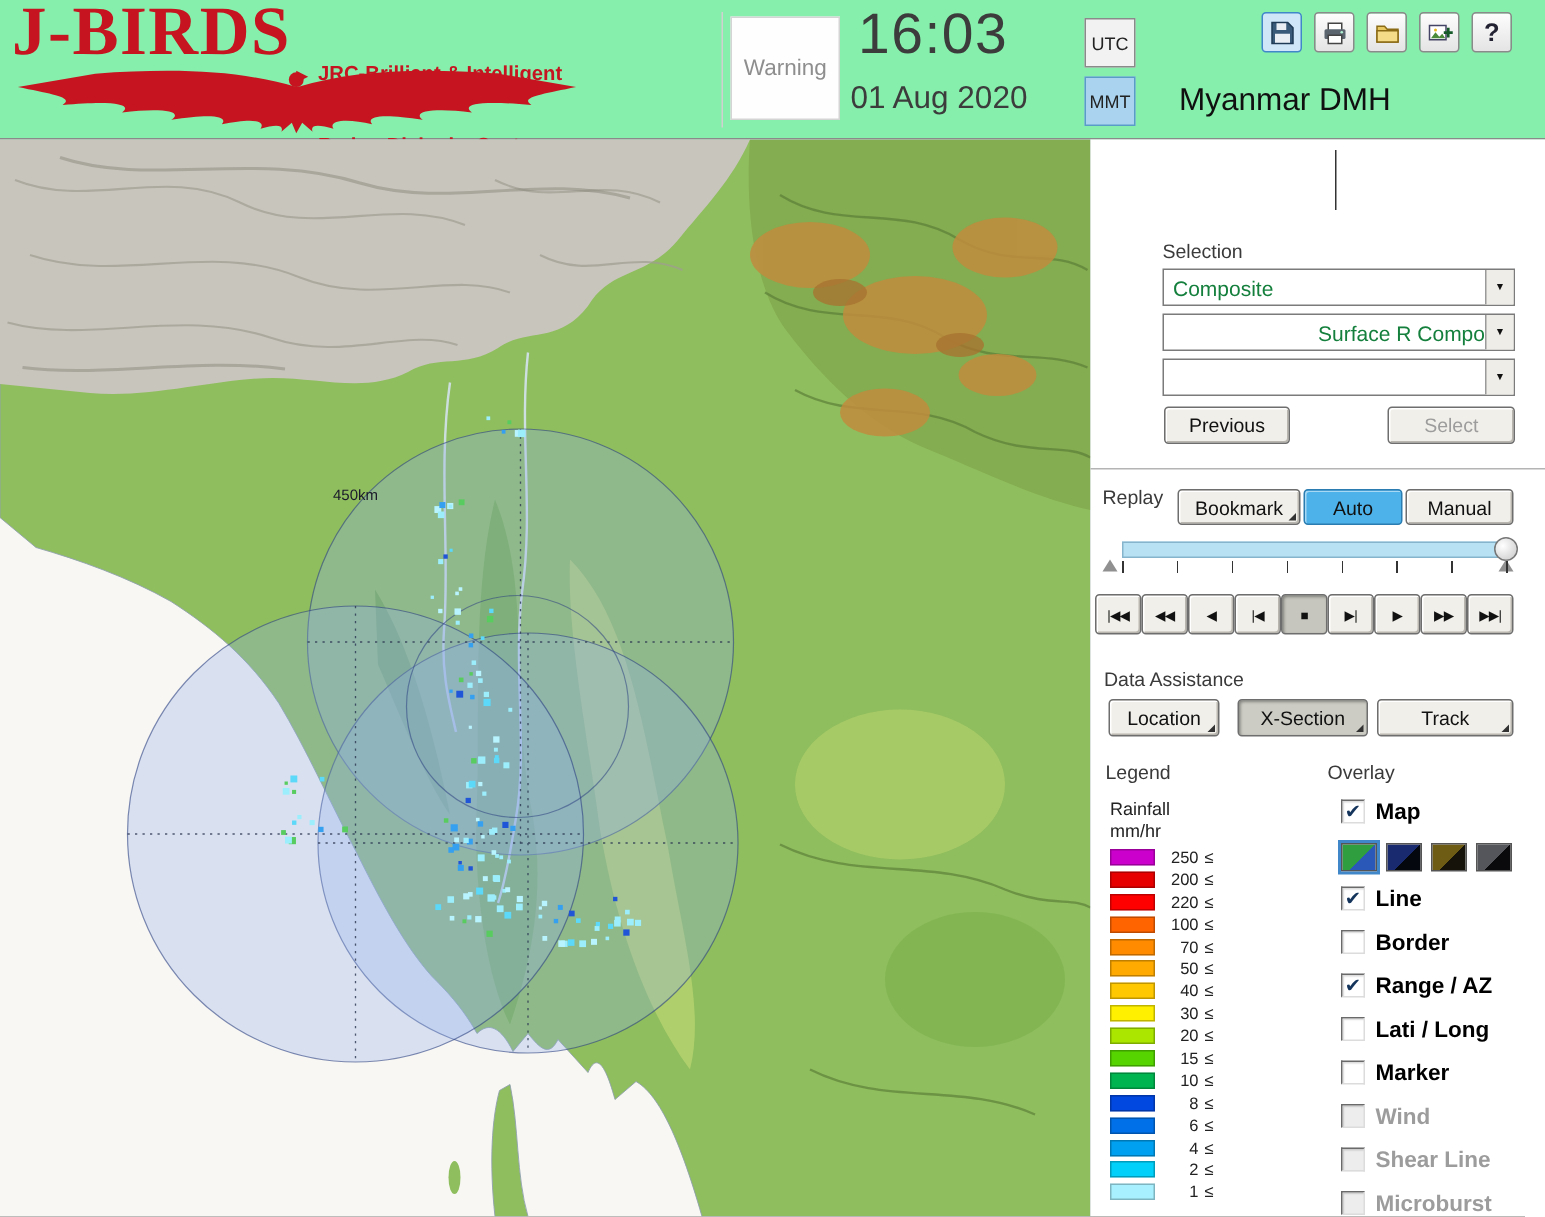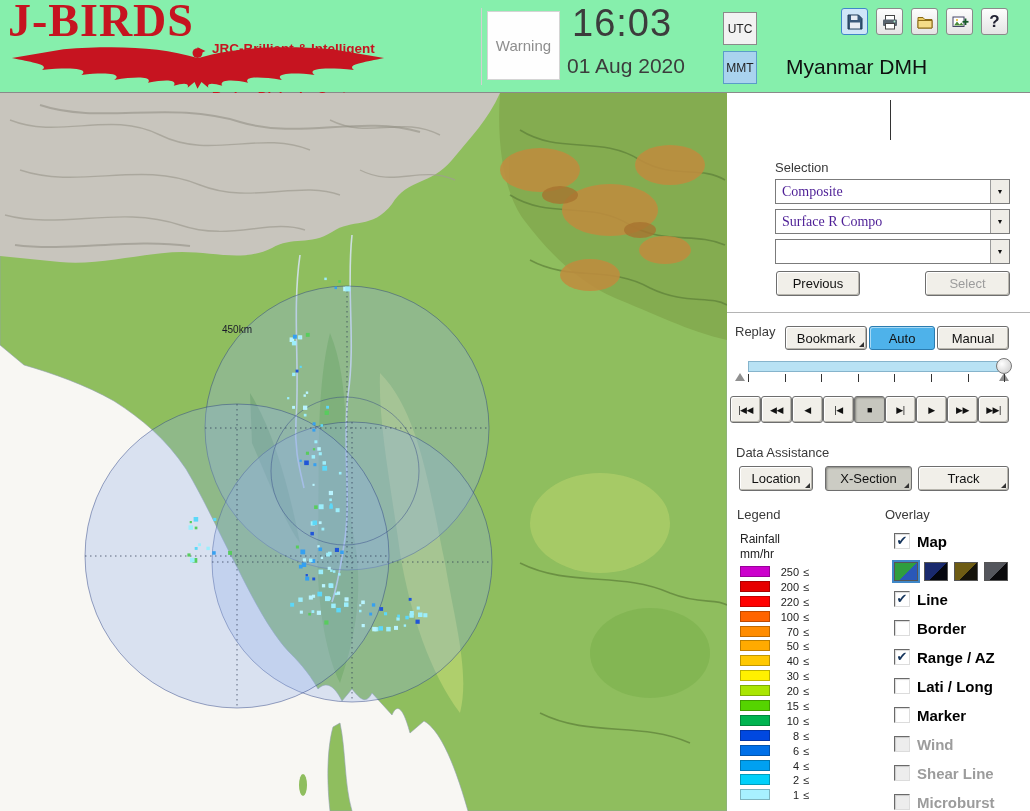--- a/index.html
+++ b/index.html
@@ -32,21 +32,21 @@
            display:flex;align-items:center;justify-content:center;padding:0;}
   .scroll-track{position:absolute;left:733px;top:126px;width:16px;height:140px;background:#dfdfdf;border:1px solid #999;box-sizing:border-box;}
   .scroll-thumb{margin:1px;height:26px;background:#f6f6f6;border:1px solid #888;box-sizing:border-box;}
 
   
   .panel{position:absolute;left:727px;top:93px;width:303px;height:718px;background:#fff;}
   .caret{position:absolute;left:163px;top:7px;width:1px;height:40px;background:#333;}
   .sec-label{position:absolute;font-size:13px;color:#3a3a3a;}
   .combo{position:absolute;left:48px;width:235px;height:25px;background:#fff;border:1px solid #7b7b7b;
          box-sizing:border-box;display:flex;align-items:center;}
-  .combo .txt{flex:1;padding-left:6px;font-size:14px;color:#4c1d95;font-family:Liberation Serif, serif;}
+  .combo .txt{flex:1;padding-left:6px;font-size:14px;color:#15803d;}
   .combo .arrow{width:18px;height:100%;background:#efede7;border-left:1px solid #9a9a9a;
                 display:flex;align-items:center;justify-content:center;}
   .combo .arrow::after{content:"▼";font-size:7px;color:#111;}
   .btn3d{position:absolute;background:#f1efe9;border:1px solid #6e6e6e;border-radius:3px;font-family:inherit;
          box-shadow:inset 1px 1px 0 #fff,inset -1px -1px 0 #b8b6ae;font-size:13px;color:#111;
          display:flex;align-items:center;justify-content:center;padding:0;box-sizing:border-box;}
   .btn3d.pressed{background:#ccccc4;box-shadow:inset 1px 1px 2px rgba(0,0,0,.35);}
   .btn3d.disabled{color:#9c9c9c;}
   .btn3d.accent{background:#4eb2ea;border-color:#2b7cb0;box-shadow:inset 1px 1px 0 rgba(255,255,255,.5);}
   .corner{position:absolute;right:2px;bottom:2px;width:0;height:0;border-left:5px solid transparent;border-bottom:5px solid #333;}
@@ -365,21 +365,21 @@
   <div class="panel">
 
     <div class="abs" style="left:47px;top:2px;width:236px;height:50px;background:#fff;"></div>
     <div class="caret"></div>
 
     <div class="sec-label" style="left:48px;top:67px;">Selection</div>
     <div class="combo" style="top:86px;">
       <span class="txt">Composite</span>
       <span class="arrow"></span>
     </div>
-    <div class="combo" style="top:116px;">
+    <div class="combo" style="top:116px;text-align:right;">
       <span class="txt">Surface R Compo</span>
       <span class="arrow"></span>
     </div>
     <div class="combo" style="top:146px;">
       <span class="txt"></span>
       <span class="arrow"></span>
     </div>
     <button class="btn3d" style="left:49px;top:178px;width:84px;height:25px;">Previous</button>
     <button class="btn3d disabled" style="left:198px;top:178px;width:85px;height:25px;">Select</button>
 

